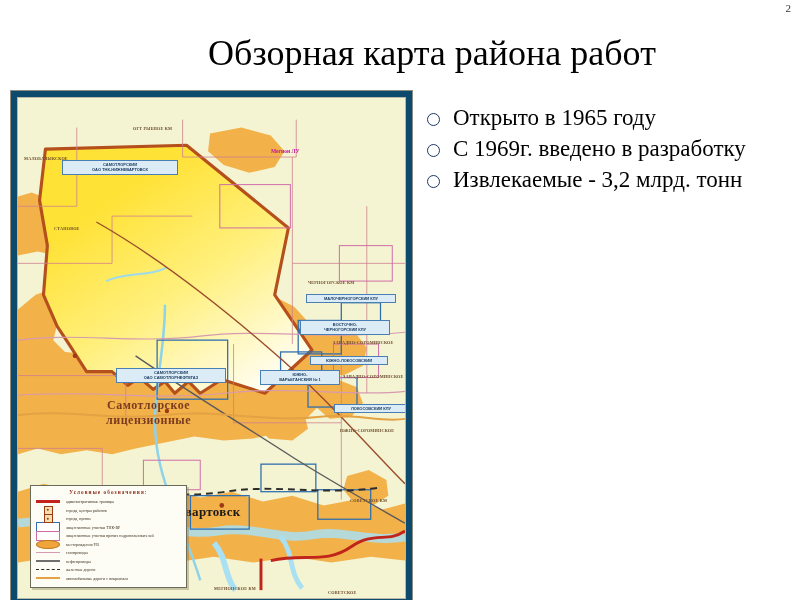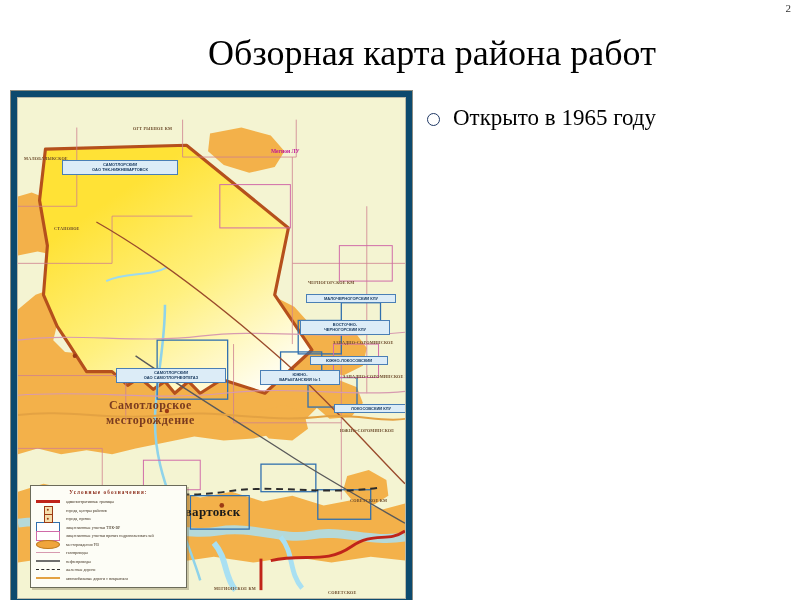--- a/index.html
+++ b/index.html
@@ -296,21 +296,21 @@
       <g fill="#9c3a14">
         <circle cx="58" cy="262" r="2.2"></circle>
         <circle cx="152" cy="318" r="2.2"></circle>
         <circle cx="208" cy="414" r="2.4"></circle>
         <circle cx="110" cy="420" r="2"></circle>
       </g>
     </svg>
 
     <div class="maplabel lbl-field" style="left:88px; top:300px;">
       <div>Самотлорское</div>
-      <div>месторождение</div>
+      <div>лицензионные</div>
     </div>
 
     <div class="maplabel lbl-city" style="left:125px; top:406px;">Нижневартовск</div>
 
     <div class="maplabel lbl-magenta" style="left:253px; top:50px;">Мегион ЛУ</div>
 
     <div class="maplabel lbl-tiny" style="left:115px; top:28px;">ОГТ РЫБНОЕ КМ</div>
     <div class="maplabel lbl-tiny" style="left:6px; top:58px;">МАЛОБАЛЫКСКОЕ</div>
     <div class="maplabel lbl-tiny" style="left:36px; top:128px;">СТАНОВОЕ</div>
     <div class="maplabel lbl-tiny" style="left:290px; top:182px;">ЧЕРНОГОРСКОЕ КМ</div>
@@ -414,13 +414,21 @@
     </div>
 
   </div>
 </div>
 
 <div class="bullet-list">
   <div class="bullet-item">
     <span class="bullet-marker"></span>
     <span class="bullet-text">Открыто в 1965 году</span>
   </div>
+  <div class="bullet-item">
+    <span class="bullet-marker"></span>
+    <span class="bullet-text">С 1969г. введено в разработку</span>
+  </div>
+  <div class="bullet-item">
+    <span class="bullet-marker"></span>
+    <span class="bullet-text">Извлекаемые - 3,2 млрд. тонн</span>
+  </div>
 </div>
 
 </body></html>

